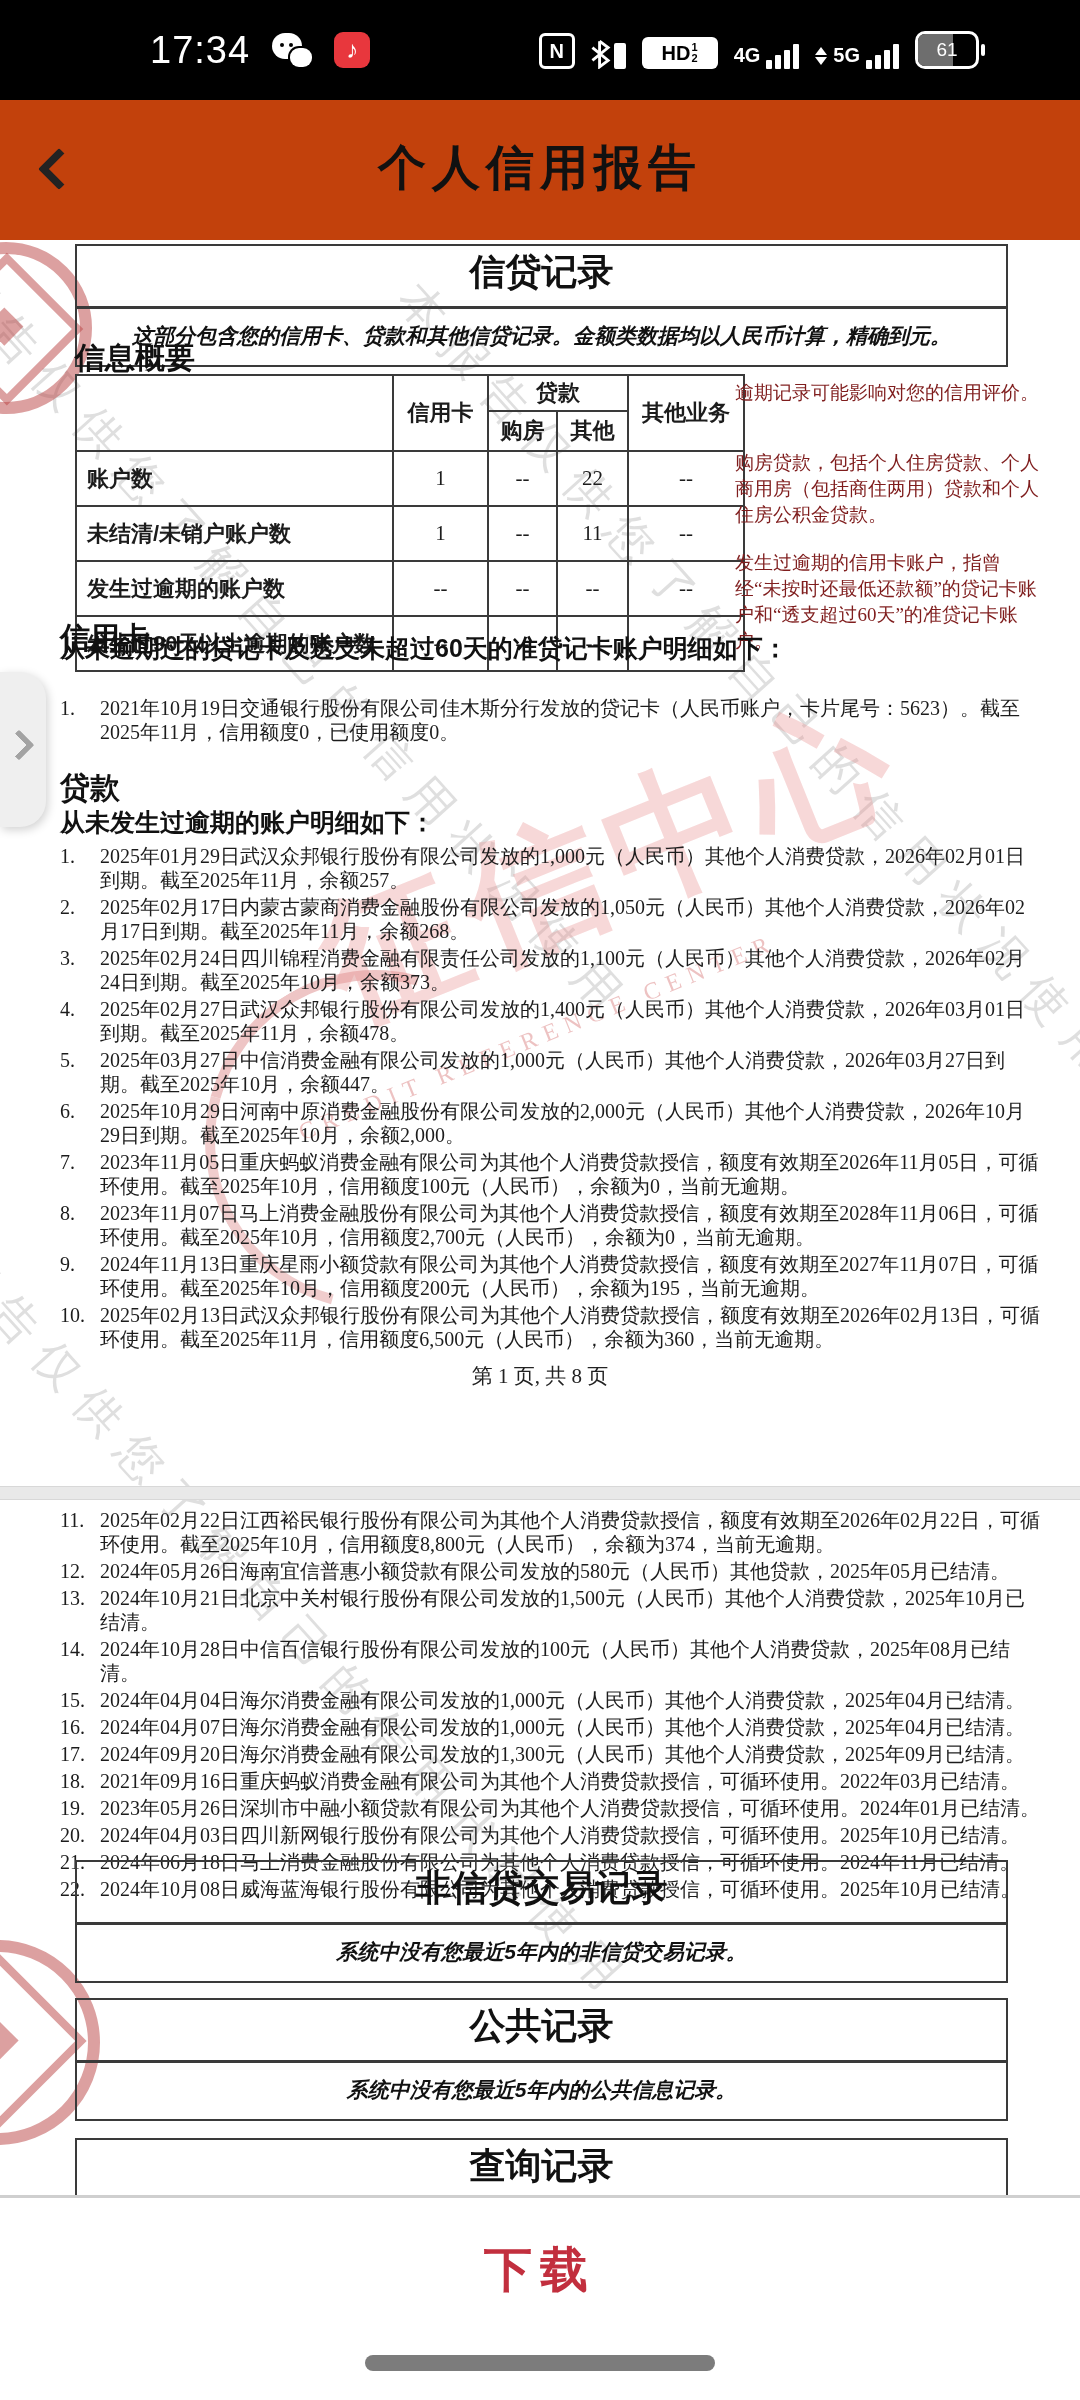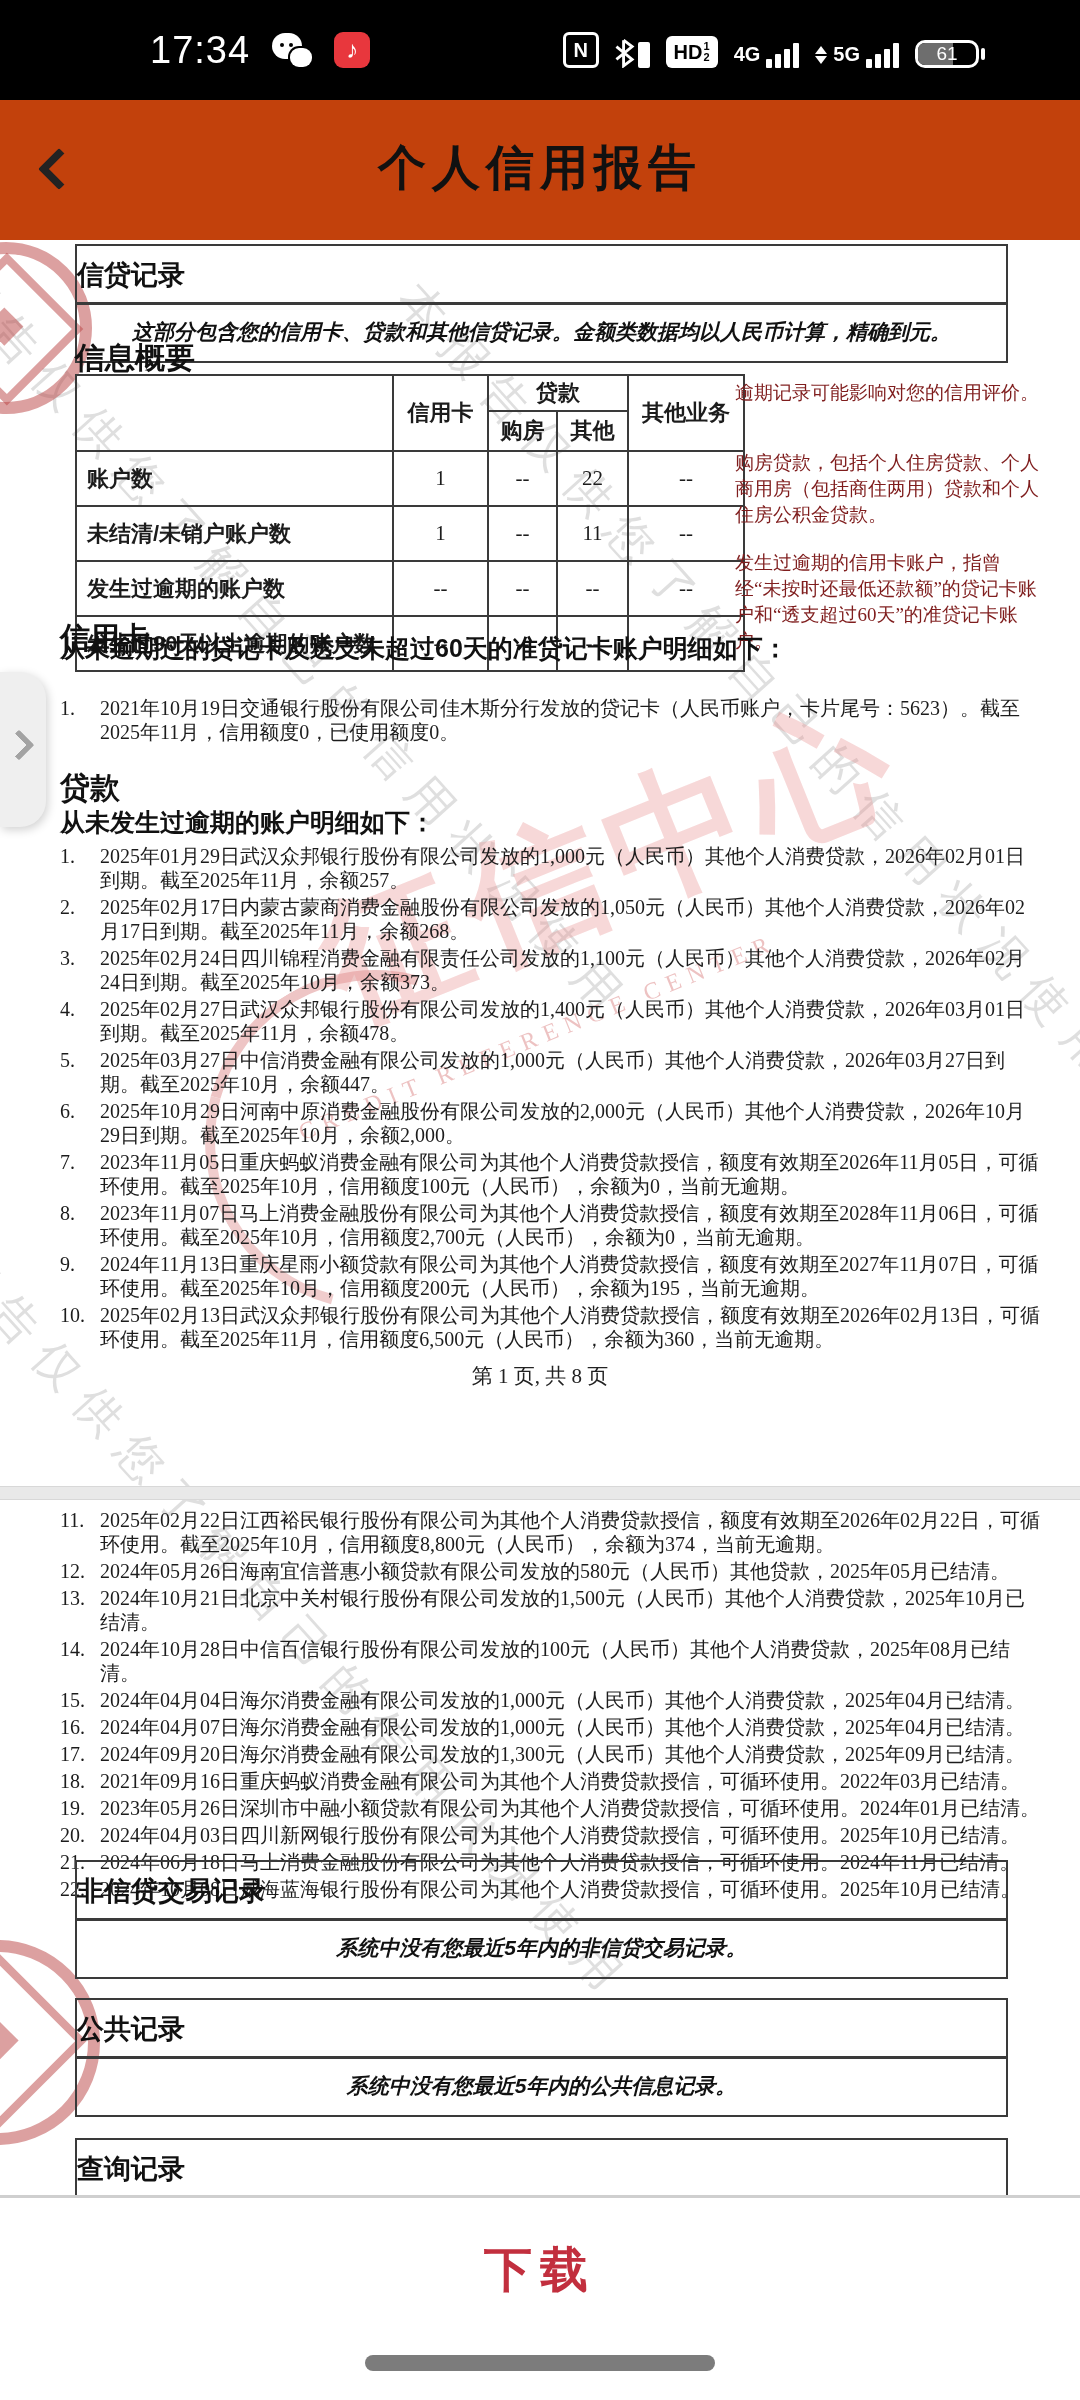--- a/index.html
+++ b/index.html
@@ -18,30 +18,30 @@
   .wechat .e1,.wechat .e2{position:absolute;width:4px;height:4px;background:#000;border-radius:50%;top:10px;}
   .wechat .e1{left:8px}.wechat .e2{left:17px}
   .musicapp{width:36px;height:36px;background:#e8373d;border-radius:9px;color:#fff;font-size:24px;
             display:flex;align-items:center;justify-content:center;}
   .sb-right{display:flex;align-items:flex-end;gap:16px;}
   .nfc{width:30px;height:30px;border:3px solid #fff;border-radius:6px;color:#fff;font-size:20px;font-weight:700;
        display:flex;align-items:center;justify-content:center;}
   .bt{display:flex;align-items:flex-end;gap:3px;}
   .btbatt{width:8px;height:22px;border:2px solid #fff;border-radius:2px;background:#fff;}
   .hd{height:32px;background:#fff;color:#000;border-radius:6px;font-weight:700;font-size:20px;
-      display:flex;align-items:center;padding:0 8px;gap:1px;}
+      display:flex;align-items:center;padding:0 20px;gap:1px;}
   .hd .sup{display:flex;flex-direction:column;font-size:11px;line-height:11px;font-weight:700;}
   .sig{display:flex;align-items:flex-end;gap:6px;}
   .sig .lab{font-size:20px;font-weight:700;margin-bottom:2px;}
   .bars{display:flex;align-items:flex-end;gap:3px;}
   .bars span{width:6px;background:#fff;border-radius:1px;display:block;}
   .updown{display:flex;flex-direction:column;gap:2px;margin-bottom:4px;}
   .tri-up{width:0;height:0;border-left:6px solid transparent;border-right:6px solid transparent;border-bottom:8px solid #fff;}
   .tri-dn{width:0;height:0;border-left:6px solid transparent;border-right:6px solid transparent;border-top:8px solid #fff;}
-  .batt{position:relative;width:64px;height:28px;border:3px solid #fff;border-radius:10px;box-sizing:border-box;
+  .batt{position:relative;width:64px;height:38px;border:3px solid #fff;border-radius:10px;box-sizing:border-box;
         display:flex;align-items:center;justify-content:center;overflow:hidden;}
   .batt .fill{position:absolute;left:0;top:0;bottom:0;width:61%;background:#6e6e6e;}
   .batt .lvl{position:relative;color:#fff;font-size:19px;font-weight:400;}
   .batt-nub{width:4px;height:12px;background:#fff;border-radius:2px;margin-left:2px;align-self:center;}
 
   
   .appheader{position:absolute;left:0;top:100px;width:1080px;height:140px;background:#c2410c;}
   .back{position:absolute;left:40px;top:52px;width:30px;height:30px;cursor:pointer;}
   .back::before{content:"";position:absolute;left:4px;top:2px;width:22px;height:22px;
                 border-left:8px solid #222;border-bottom:8px solid #222;transform:rotate(45deg);border-radius:3px;}
@@ -65,21 +65,21 @@
            border:10px solid transparent;border-top-color:rgba(205,90,90,0.35);border-left-color:rgba(205,90,90,0.30);
            transform:rotate(-30deg);pointer-events:none;}
   .seal{position:absolute;border-radius:50%;border:12px solid rgba(186,66,66,0.5);box-sizing:border-box;pointer-events:none;}
   .seal::before{content:"";position:absolute;left:14%;top:14%;width:62%;height:62%;
                 border:8px solid rgba(186,66,66,0.5);transform:rotate(45deg);}
   .seal::after{content:"";position:absolute;left:40%;top:40%;width:18%;height:18%;
                background:rgba(186,66,66,0.5);transform:rotate(45deg);}
 
   
   .abox{position:absolute;left:75px;width:933px;border:2px solid #3a3a3a;background:transparent;box-sizing:border-box;}
-  .abox .bh{text-align:left;font-size:27px;font-weight:700;padding:11px 0 9px;border-bottom:3px solid #3a3a3a;
+  .abox .bh{text-align:center;font-size:36px;font-weight:700;padding:2px 0 9px;border-bottom:3px solid #3a3a3a;
             font-family:"Liberation Sans","DejaVu Sans",sans-serif;color:#111;}
   .abox .bd{text-align:center;font-size:21px;font-weight:700;font-style:italic;padding:13px 30px 15px;color:#111;
             font-family:"Liberation Sans","DejaVu Sans",sans-serif;}
 
   .sec-h1{position:absolute;left:60px;font-size:30px;font-weight:700;color:#111;
           font-family:"Liberation Sans","DejaVu Sans",sans-serif;}
   .sec-h2{position:absolute;left:60px;font-size:25px;font-weight:700;color:#111;
           font-family:"Liberation Sans","DejaVu Sans",sans-serif;}
 
   

